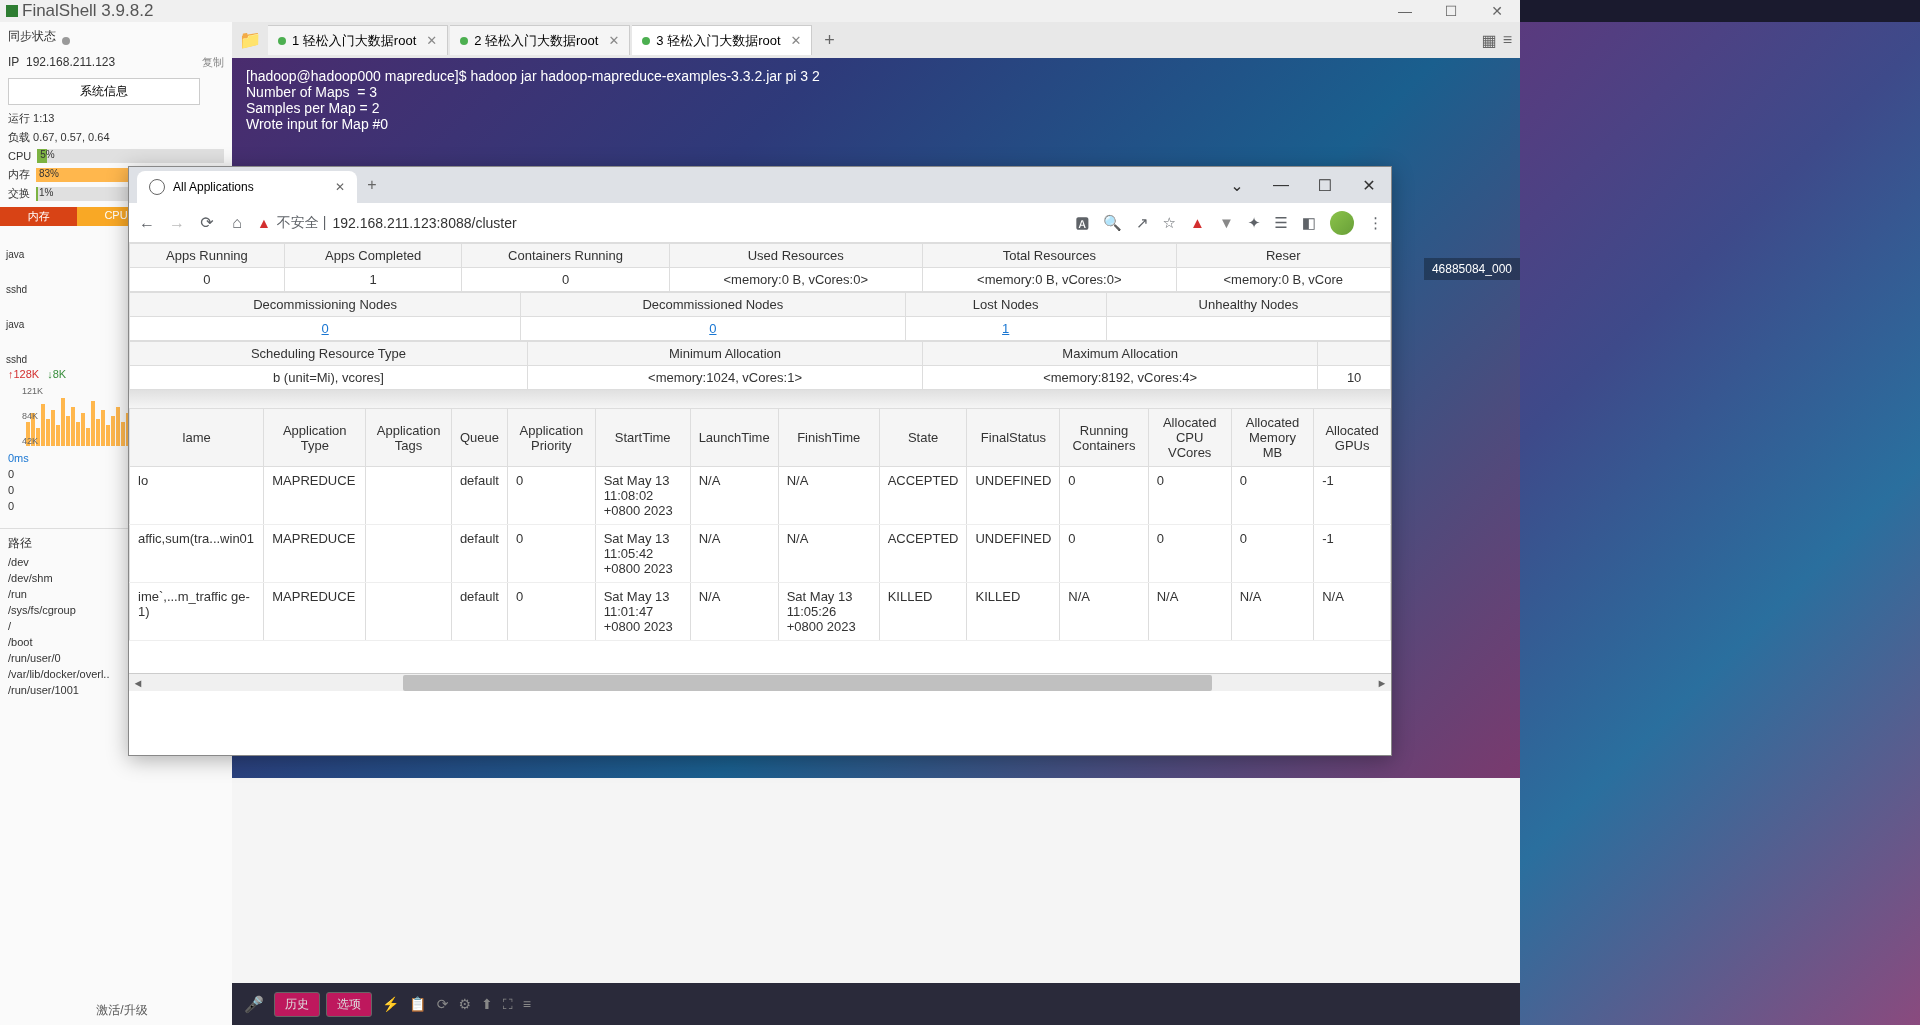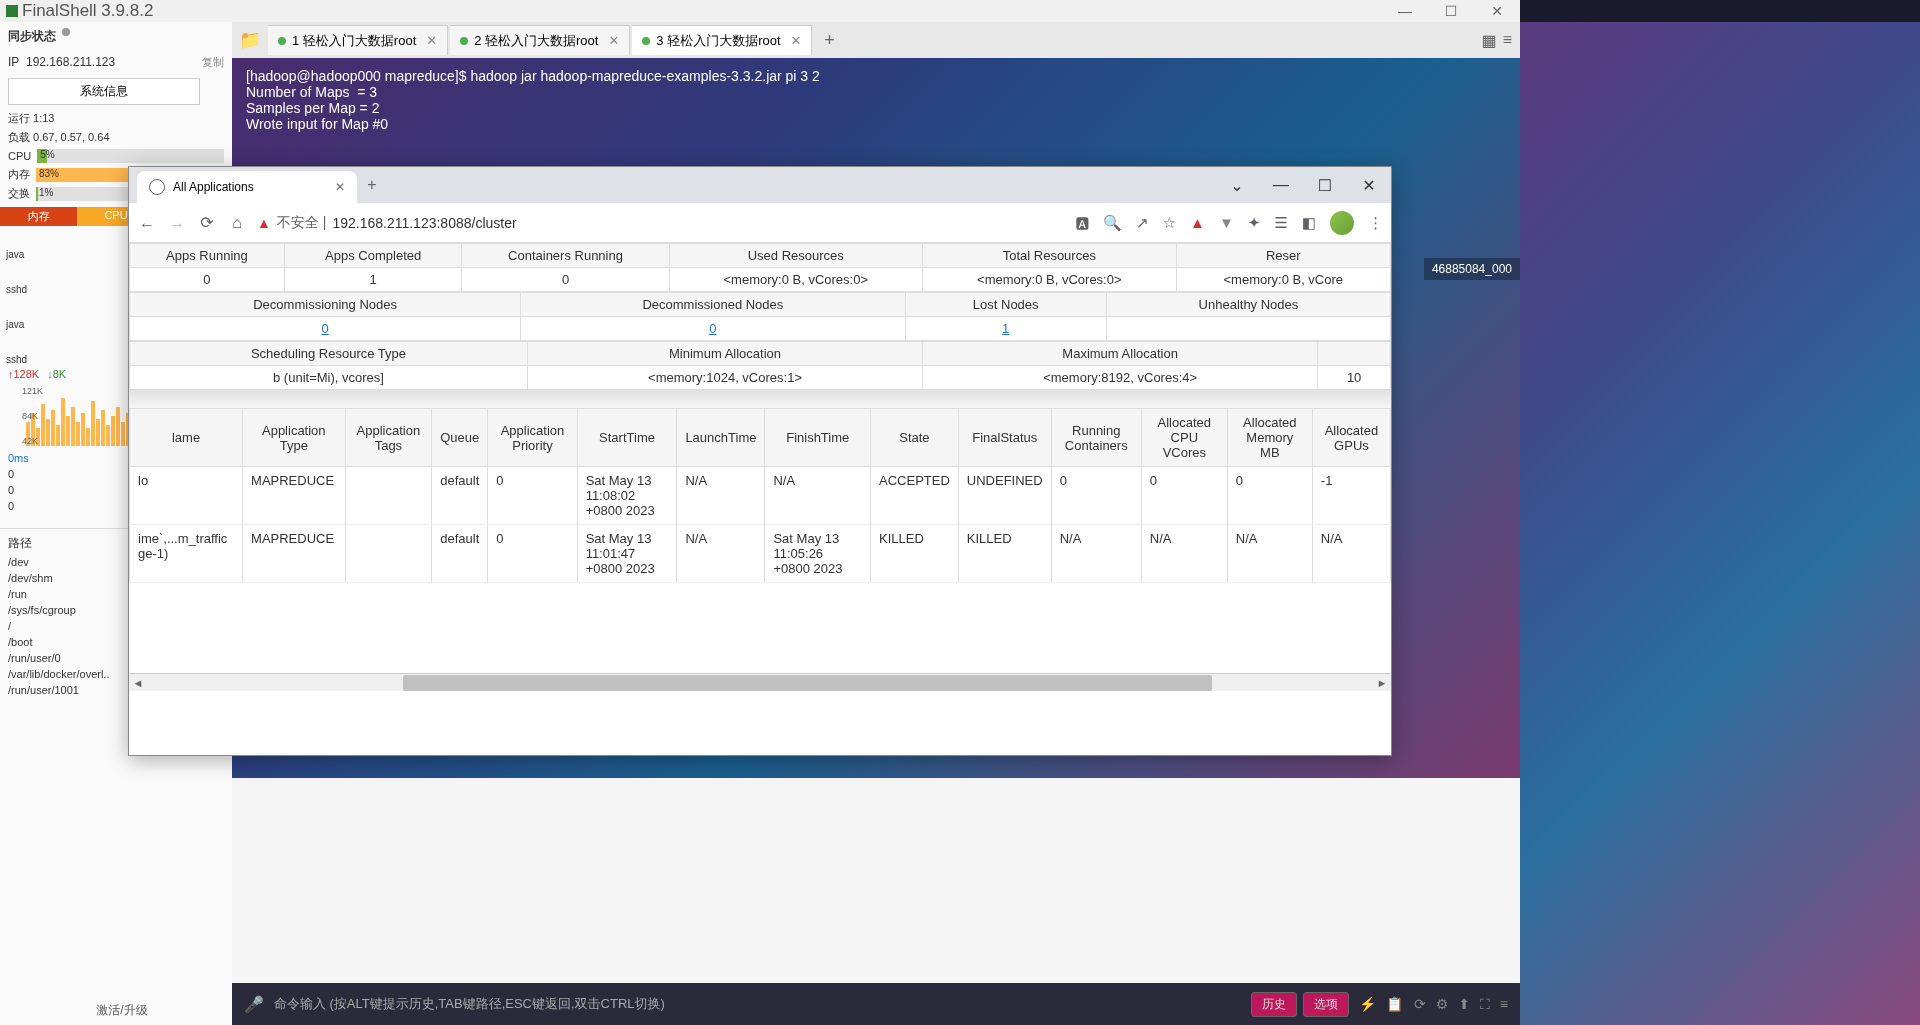--- a/index.html
+++ b/index.html
@@ -7,21 +7,21 @@
 
 
 .app-window { position: absolute; top: 0; left: 0; width: 1520px; height: 1025px; background: #f5f5f5; }
 .titlebar { height: 22px; background: #f0f0f0; display: flex; align-items: center; padding: 0 6px; font-size: 17px; color: #555; }
 .titlebar .logo { width: 12px; height: 12px; background: #2e7d32; margin-right: 4px; }
 .win-controls { position: absolute; top: 0; right: 0; display: flex; height: 22px; }
 .win-controls div { width: 46px; display: flex; align-items: center; justify-content: center; color: #666; font-size: 14px; }
 
 
 .sidebar { position: absolute; top: 22px; left: 0; width: 232px; height: 1003px; background: #fafafa; font-size: 12px; color: #333; }
-.sync-row { padding: 6px 8px; display: flex; align-items: flex-start; gap: 6px; font-weight: bold; }
+.sync-row { padding: 6px 8px; display: flex; align-items: flex-end; gap: 6px; }
 .sync-dot { width: 8px; height: 8px; border-radius: 50%; background: #999; }
 .ip-row { padding: 4px 8px; display: flex; justify-content: space-between; }
 .copy-btn { color: #888; font-size: 11px; }
 .sysinfo-btn { margin: 4px 8px; padding: 4px; background: #fff; border: 1px solid #ccc; text-align: center; font-size: 12px; width: 192px; display: block; }
 .stat-line { padding: 2px 8px; font-size: 11px; }
 .meter-row { padding: 2px 8px; display: flex; align-items: center; gap: 6px; font-size: 11px; }
 .meter-bar { flex: 1; height: 14px; background: #e0e0e0; position: relative; max-width: 188px; }
 .meter-fill { height: 100%; background: #7cb342; }
 .meter-fill.orange { background: #ffb74d; }
 .meter-text { position: absolute; left: 3px; top: 0; font-size: 10px; }
@@ -288,21 +288,20 @@
 
     <div class="terminal"><span class="term-prompt">[hadoop@hadoop000 mapreduce]$ </span><span>hadoop jar hadoop-mapreduce-examples-3.3.2.jar pi 3 2</span>
 <span>Number of Maps  = 3</span>
 <span>Samples per Map = 2</span>
 <span>Wrote input for Map #0</span>
 <div class="term-app-id">46885084_000</div></div>
   </div>
 
   <div class="cmd-bar">
     <span class="cmd-mic">🎤</span>
-    <div class="cmd-input">命令输入 (按ALT键提示历史,TAB键路径,ESC键返回,双击CTRL切换)</div>
     <div class="cmd-btns">
       <span class="cmd-btn">历史</span>
       <span class="cmd-btn">选项</span>
     </div>
     <div class="cmd-icons">
       <span>⚡</span>
       <span>📋</span>
       <span>⟳</span>
       <span>⚙</span>
       <span>⬆</span>
@@ -435,20 +434,36 @@
             <td>N/A</td>
             <td>N/A</td>
             <td>ACCEPTED</td>
             <td>UNDEFINED</td>
             <td>0</td>
             <td>0</td>
             <td>0</td>
             <td>-1</td>
           </tr>
           <tr>
+            <td>affic,sum(tra...win01</td>
+            <td>MAPREDUCE</td>
+            <td></td>
+            <td>default</td>
+            <td>0</td>
+            <td>Sat May 13 11:05:42 +0800 2023</td>
+            <td>N/A</td>
+            <td>N/A</td>
+            <td>ACCEPTED</td>
+            <td>UNDEFINED</td>
+            <td>0</td>
+            <td>0</td>
+            <td>0</td>
+            <td>-1</td>
+          </tr>
+          <tr>
             <td>ime`,...m_traffic ge-1)</td>
             <td>MAPREDUCE</td>
             <td></td>
             <td>default</td>
             <td>0</td>
             <td>Sat May 13 11:01:47 +0800 2023</td>
             <td>N/A</td>
             <td>Sat May 13 11:05:26 +0800 2023</td>
             <td>KILLED</td>
             <td>KILLED</td>

